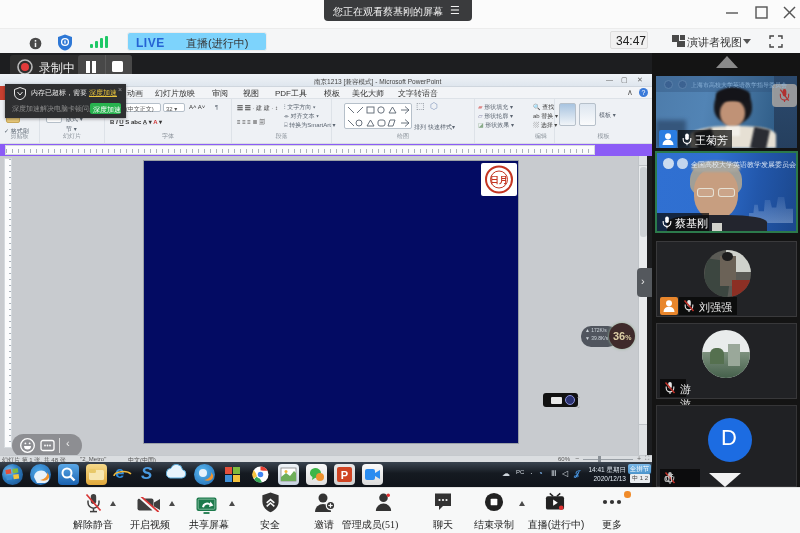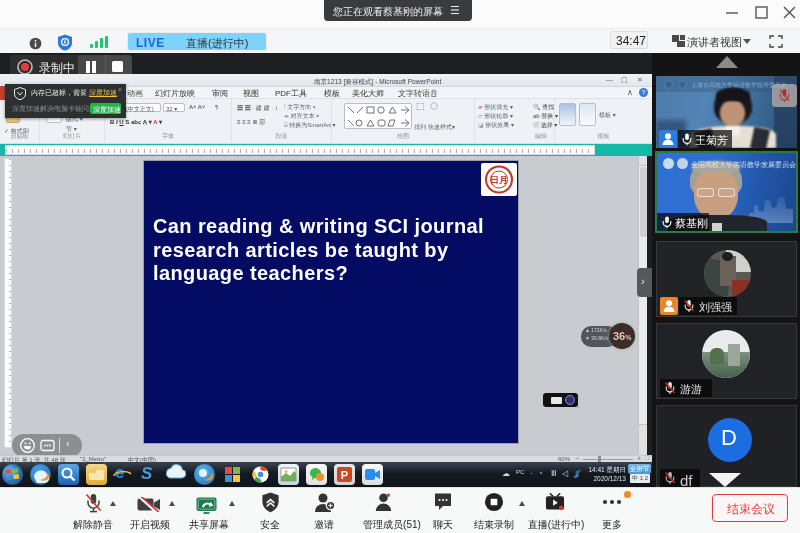--- a/index.html
+++ b/index.html
@@ -76,21 +76,21 @@
       <circle cx="8" cy="8" r="4" fill="#e23b3b"></circle>
     </svg>
     <span class="abs" style="left:29px;top:5px;font-size:12px;color:#eee;">录制中</span>
     <div class="abs" style="left:68px;top:0px;width:54px;height:24px;background:#484848;border-radius:3px;"></div>
     <div class="abs" style="left:76px;top:6px;width:3.5px;height:12px;background:#fff;"></div>
     <div class="abs" style="left:82px;top:6px;width:3.5px;height:12px;background:#fff;"></div>
     <div class="abs" style="left:95px;top:0;width:1px;height:24px;background:#5a5a5a;"></div>
     <div class="abs" style="left:102px;top:6px;width:11px;height:11px;background:#fff;border-radius:1.5px;"></div>
   </div>
 
-  <div class="abs" style="left:0;top:21px;width:652px;height:409px;background:#14b8a6;">
+  <div class="abs" style="left:0;top:21px;width:652px;height:409px;background:#8b5cf6;">
 
     <div class="abs" style="left:0;top:0;width:652px;height:13px;background:linear-gradient(#eff3f7,#dfe6ee);border-bottom:1px solid #cfd6de;">
       <span class="abs" style="left:314px;top:3px;font-size:8px;color:#444;transform:scale(0.82);transform-origin:0 0;white-space:nowrap;">南京1213 [兼容模式] - Microsoft PowerPoint</span>
       <span class="abs" style="left:606px;top:2px;font-size:7px;color:#666;">—</span>
         <span class="abs" style="left:621px;top:2px;font-size:7px;color:#666;">▢</span>
         <span class="abs" style="left:637px;top:2px;font-size:7px;color:#666;">✕</span>
     </div>
 
     <div class="abs" style="left:0;top:13px;width:652px;height:12px;background:#f2f4f7;border-bottom:1px solid #dde2e8;">
       <span class="abs" style="left:127px;top:1px;font-size:8px;color:#333;">动画</span>
@@ -211,21 +211,20 @@
 
     <div class="abs" style="left:5px;top:71px;width:590px;height:10px;background:#fbfcfd;border:1px solid #d5dade;
          background-image:repeating-linear-gradient(90deg,#aab2ba 0 1px,transparent 1px 6px);background-size:100% 4px;background-position:0 3px;background-repeat:no-repeat;"></div>
 
     <div class="abs" style="left:0;top:82px;width:652px;height:299px;background:#c8cbcf;" id="slidearea">
 
       <div class="abs" style="left:4px;top:2px;width:8px;height:290px;background:#fbfcfd;border:1px solid #d5dade;
            background-image:repeating-linear-gradient(180deg,#aab2ba 0 1px,transparent 1px 6px);background-size:4px 100%;background-position:4px 0;background-repeat:no-repeat;"></div>
 
       <div class="abs" style="left:144px;top:5px;width:374px;height:282px;background:#030b63;box-shadow:0 0 0 1px #9aa0a6;">
-        <div class="abs" style="left:9px;top:54px;width:360px;font-size:20px;line-height:23.5px;font-weight:bold;color:#fff;letter-spacing:0.4px;">Can reading &amp; writing SCI journal<br>research articles be taught by<br>language teachers?</div>
 
         <div class="abs" style="left:337px;top:2px;width:36px;height:33px;background:#fff;border-radius:2px;">
           <svg width="36" height="33" viewBox="0 0 36 33">
             <circle cx="18" cy="16.5" r="13" fill="none" stroke="#c43522" stroke-width="2"></circle>
             <circle cx="18" cy="16.5" r="8.5" fill="none" stroke="#c43522" stroke-width="1"></circle>
             <text x="18" y="20" font-size="9" fill="#c43522" text-anchor="middle" font-weight="bold">日月</text>
           </svg>
         </div>
       </div>
 
@@ -468,21 +467,21 @@
       <span class="abs" style="left:20px;top:3px;font-size:11px;color:#eee;">刘强强</span>
     </div>
   </div>
 
   <div class="abs" style="left:4px;top:270px;width:141px;height:76px;background:#212225;border:1px solid #38383a;">
     <div class="abs" style="left:45px;top:6px;width:48px;height:48px;border-radius:50%;overflow:hidden;background:#e9ecec;">
       <div class="abs" style="left:0;top:22px;width:48px;height:26px;background:linear-gradient(#7d917e,#45604b);"></div>
       <div class="abs" style="left:8px;top:18px;width:14px;height:16px;background:#55704f;border-radius:40% 40% 0 0;"></div>
       <div class="abs" style="left:26px;top:14px;width:12px;height:22px;background:#9aa89a;"></div>
     </div>
-    <div class="abs" style="left:3px;top:55px;width:52px;height:18px;background:rgba(8,8,8,0.8);">
+    <div class="abs" style="left:3px;top:55px;width:26px;height:18px;background:rgba(8,8,8,0.8);">
       <svg class="abs" style="left:4px;top:2px;" width="12" height="14" viewBox="0 0 12 14">
         <rect x="4.2" y="1" width="3.6" height="6.5" rx="1.8" fill="#e8e8e8"></rect>
         <path d="M2.2 5.5 v1.6 a3.8 3.8 0 0 0 7.6 0 V5.5" fill="none" stroke="#e8e8e8" stroke-width="1.1"></path>
         <line x1="6" y1="11" x2="6" y2="13" stroke="#e8e8e8" stroke-width="1.1"></line>
         <line x1="1.5" y1="1.5" x2="10.5" y2="12" stroke="#c03028" stroke-width="1.5"></line>
       </svg>
       <span class="abs" style="left:20px;top:3px;font-size:11px;color:#eee;">游游</span>
     </div>
   </div>
 
@@ -490,21 +489,21 @@
     <div class="abs" style="left:51px;top:12px;width:44px;height:44px;border-radius:50%;background:#1c6ce2;">
       <span class="abs" style="left:13px;top:7px;font-size:22px;color:#fff;">D</span>
     </div>
     <div class="abs" style="left:3px;top:63px;width:40px;height:18px;background:rgba(8,8,8,0.8);">
       <svg class="abs" style="left:4px;top:2px;" width="12" height="14" viewBox="0 0 12 14">
         <rect x="4.2" y="1" width="3.6" height="6.5" rx="1.8" fill="#bbb"></rect>
         <path d="M2.2 5.5 v1.6 a3.8 3.8 0 0 0 7.6 0 V5.5" fill="none" stroke="#bbb" stroke-width="1.1"></path>
         <line x1="6" y1="11" x2="6" y2="13" stroke="#bbb" stroke-width="1.1"></line>
         <line x1="1.5" y1="1.5" x2="10.5" y2="12" stroke="#c03028" stroke-width="1.5"></line>
       </svg>
-      <span class="abs" style="left:20px;top:3px;font-size:15px;color:#ccc;">df</span>
+      <span class="abs" style="left:4px;top:3px;font-size:11px;color:#ccc;">df</span>
     </div>
   </div>
   <svg class="abs" style="left:57px;top:420px;" width="32" height="14" viewBox="0 0 32 14">
       <path d="M0 0 H32 L16 14 Z" fill="#f2f2f2"></path>
     </svg>
 </div>
 
 <div class="abs" style="left:0;top:487px;width:800px;height:46px;background:#f7f8f8;border-top:1px solid #e3e3e3;" id="toolbar">
   <style>
     .tlabel{position:absolute;top:30px;font-size:10px;color:#1f1f1f;text-align:center;transform:translateX(-50%);white-space:nowrap;}
@@ -553,21 +552,21 @@
     <line x1="14.3" y1="13.5" x2="18.7" y2="13.5" stroke="#f7f8f8" stroke-width="1.2"></line>
     <line x1="16.5" y1="11.3" x2="16.5" y2="15.7" stroke="#f7f8f8" stroke-width="1.2"></line>
   </svg>
   <div class="tlabel" style="left:324px;">邀请</div>
 
   <svg class="abs" style="left:374px;top:4px;" width="19" height="21" viewBox="0 0 19 22">
     <circle cx="9.5" cy="6" r="4.5" fill="#333"></circle>
     <path d="M1.5 20 a8 8 0 0 1 16 0 Z" fill="#333"></path>
     <circle cx="14.5" cy="3.5" r="1.8" fill="#e03030"></circle>
   </svg>
-  <div class="tlabel" style="left:392px;">管理成员(51)</div>
+  <div class="tlabel" style="left:370px;font-family:Liberation Serif, serif;">管理成员(51)</div>
 
   <svg class="abs" style="left:433px;top:4px;" width="20" height="20" viewBox="0 0 20 20">
     <path d="M2 1.5 H18 V14 H10 L6 18 V14 H2 Z" fill="#333"></path>
     <circle cx="6.5" cy="8" r="1.1" fill="#f7f8f8"></circle>
       <circle cx="10" cy="8" r="1.1" fill="#f7f8f8"></circle>
       <circle cx="13.5" cy="8" r="1.1" fill="#f7f8f8"></circle>
   </svg>
   <div class="tlabel" style="left:443px;">聊天</div>
 
   <svg class="abs" style="left:484px;top:4px;" width="20" height="20" viewBox="0 0 21 21">
@@ -586,16 +585,13 @@
   <div class="tlabel" style="left:556px;">直播(进行中)</div>
 
   <svg class="abs" style="left:601px;top:8px;" width="22" height="12" viewBox="0 0 22 12">
     <circle cx="4" cy="6" r="2.1" fill="#333"></circle>
       <circle cx="11" cy="6" r="2.1" fill="#333"></circle>
       <circle cx="18" cy="6" r="2.1" fill="#333"></circle>
   </svg>
   <div class="abs" style="left:624px;top:3px;width:6.5px;height:6.5px;border-radius:50%;background:#f08b2a;"></div>
   <div class="tlabel" style="left:612px;">更多</div>
 
-  <div class="abs" style="left:712px;top:6px;width:76px;height:28px;border:1px solid #e23b3b;border-radius:4px;background:#fdf6f6;">
-    <span class="abs" style="left:14px;top:6px;font-size:12px;color:#e23b3b;">结束会议</span>
-  </div>
 </div>
 
 </body></html>

